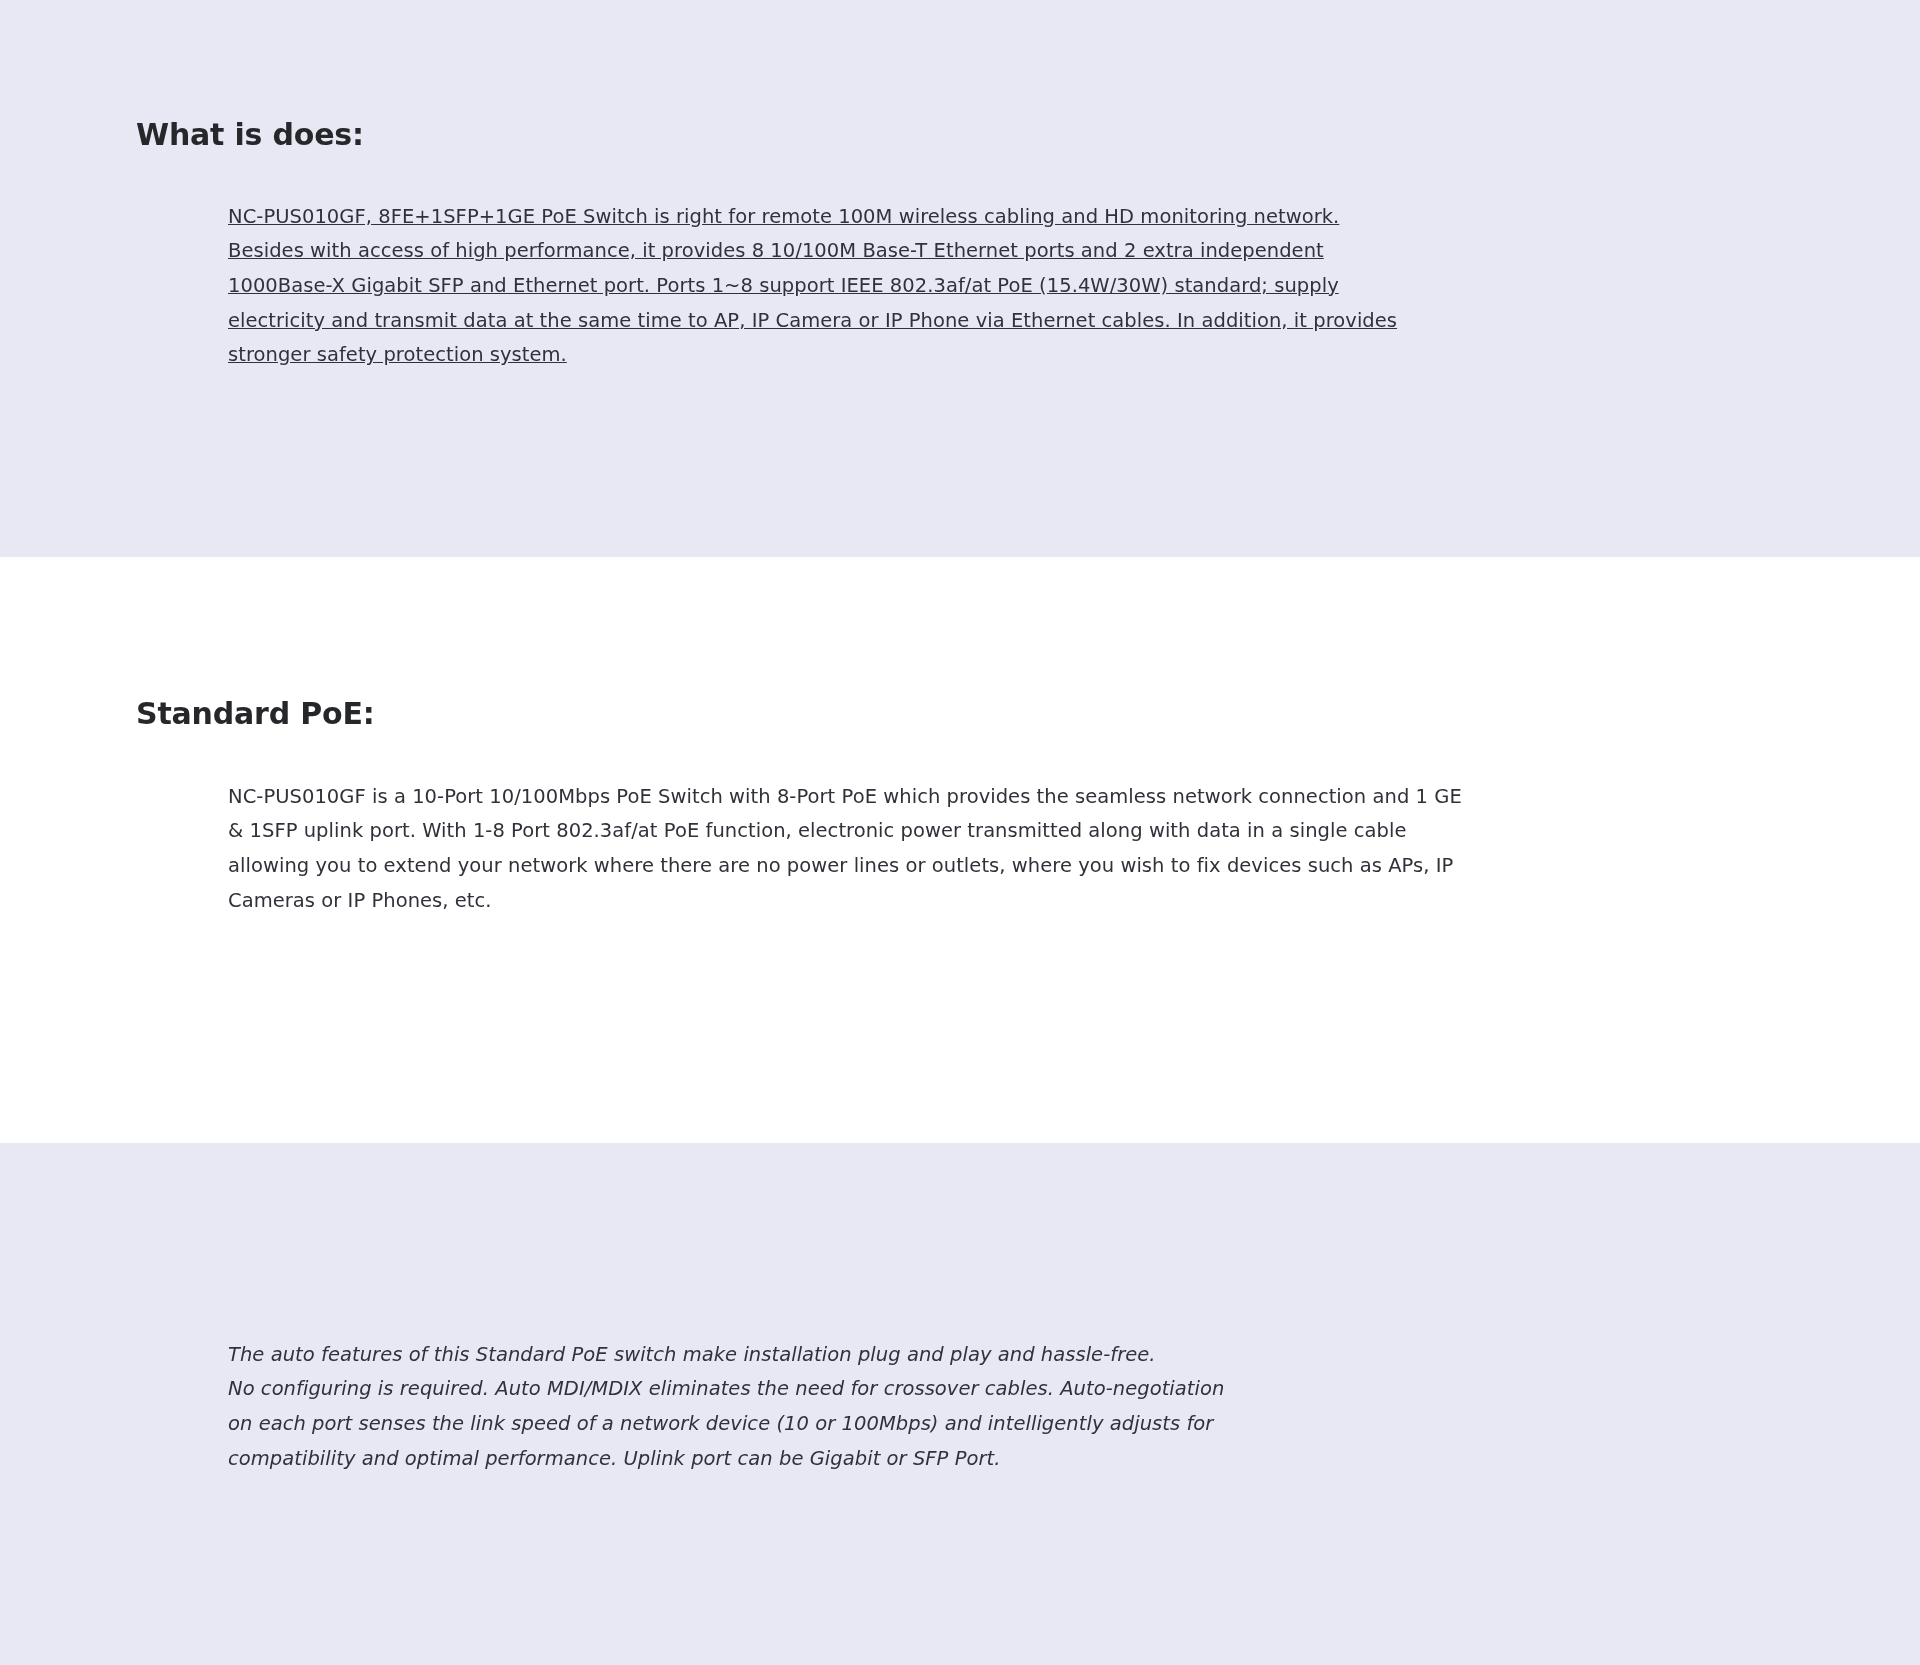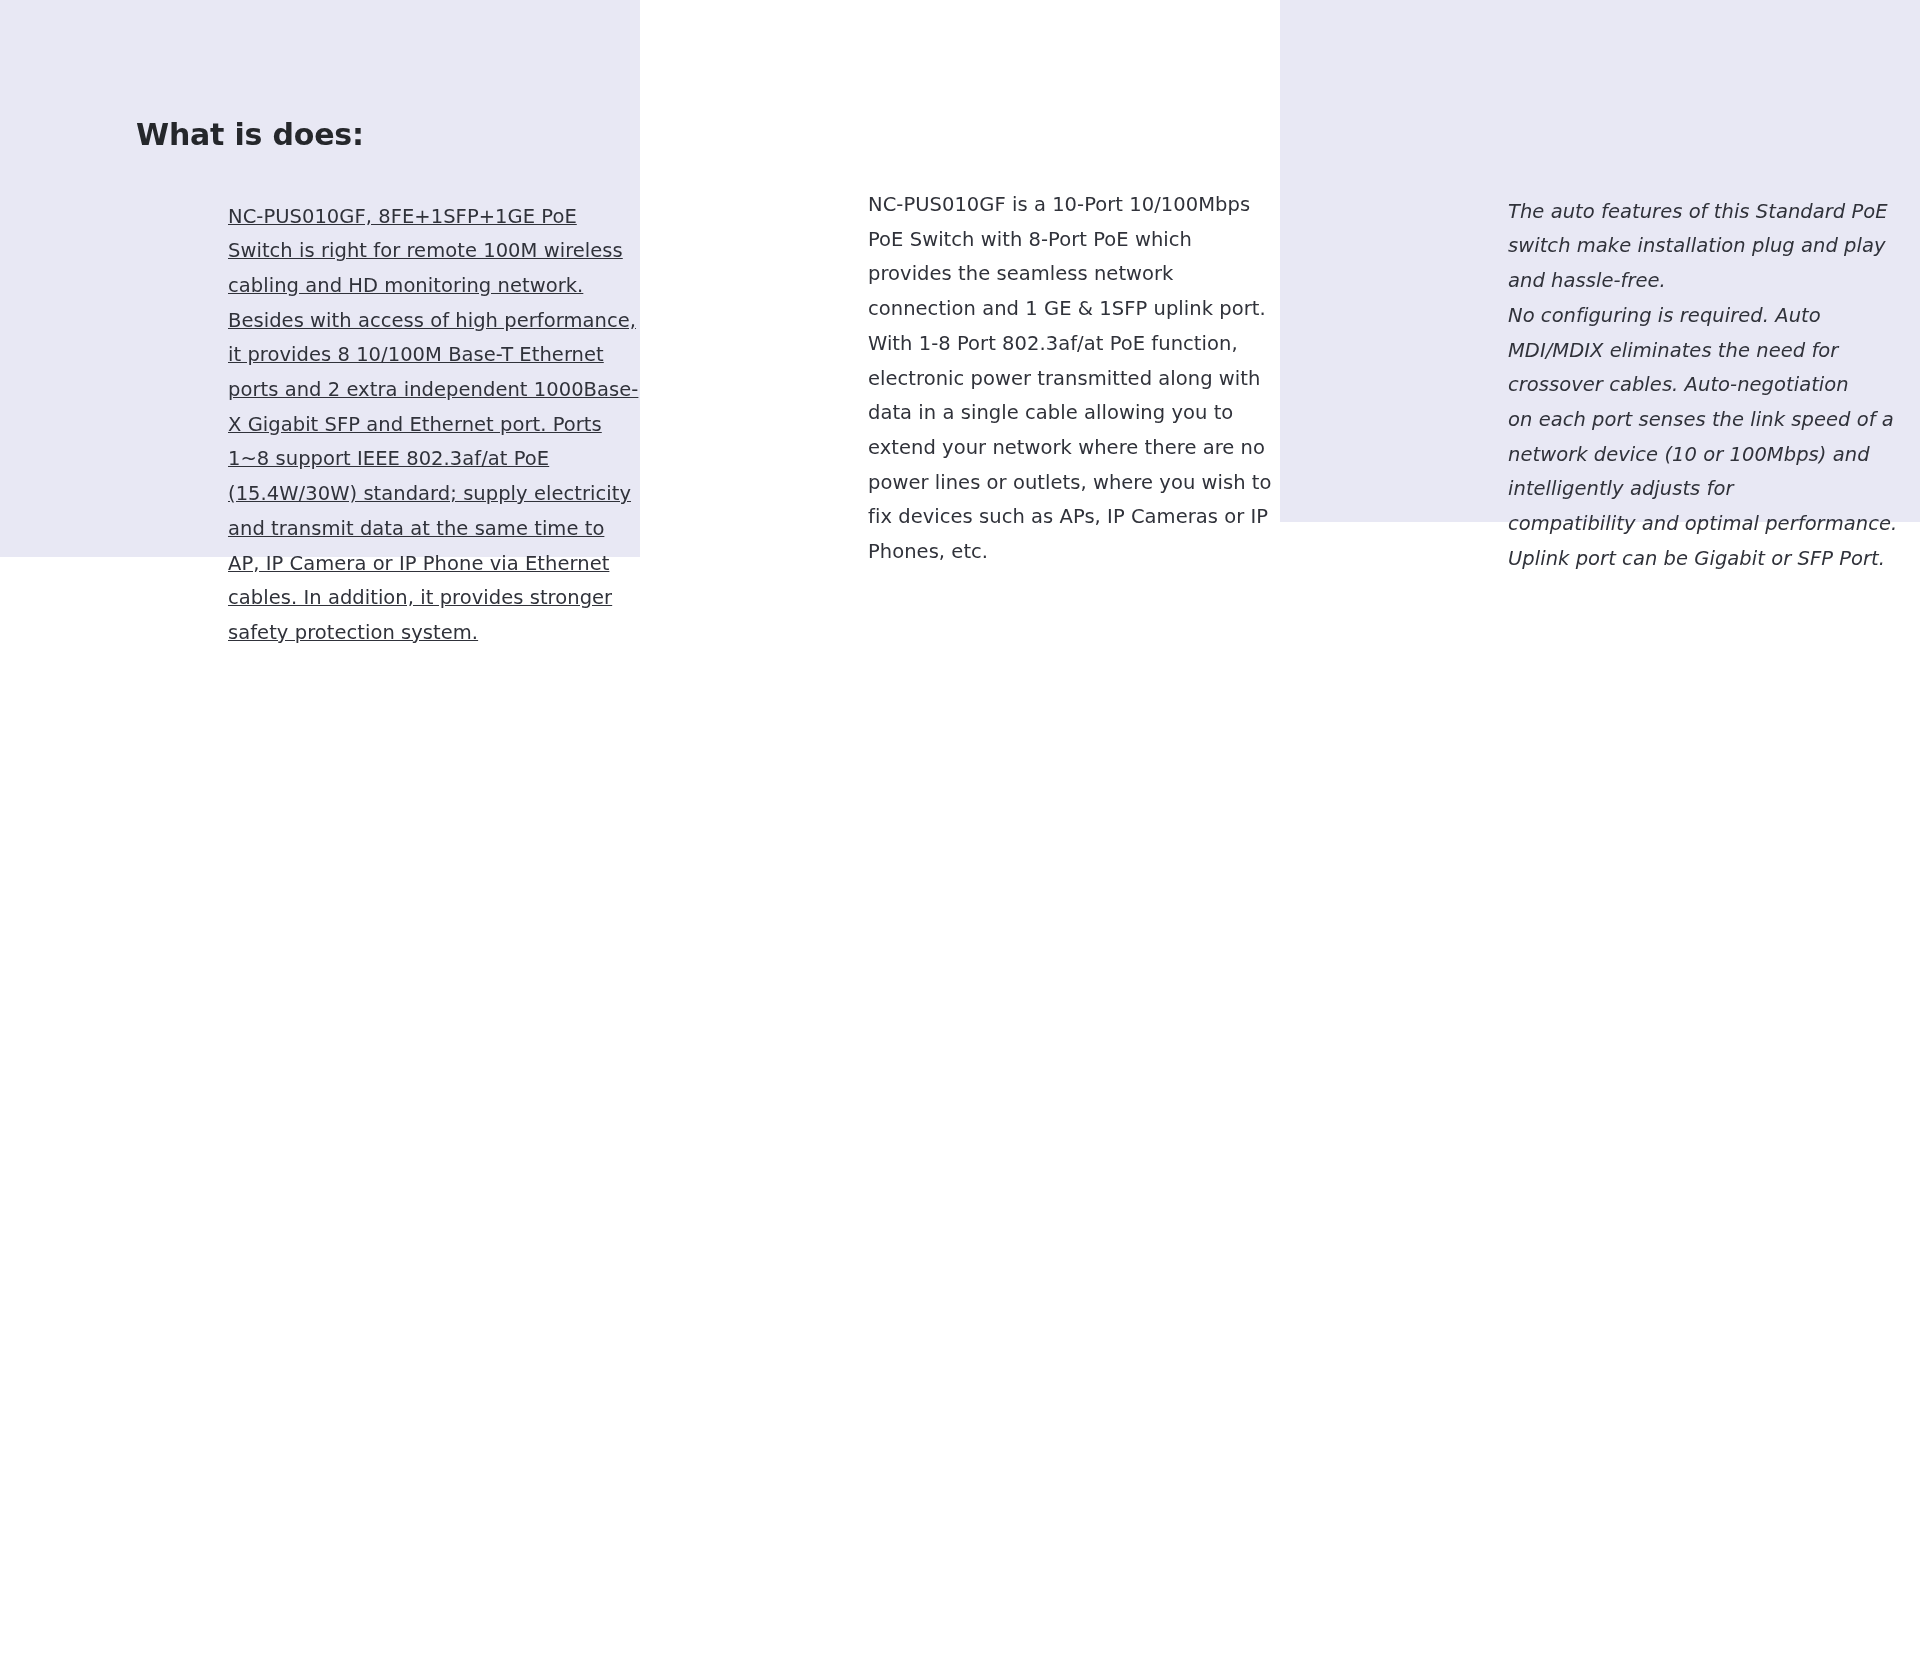--- a/index.html
+++ b/index.html
@@ -12,21 +12,21 @@
   body {
     font-family: "DejaVu Sans", sans-serif;
     background: #ffffff;
     overflow: hidden;
   }
 
   .page {
     width: 1920px;
     height: 1665px;
     display: flex;
-    flex-direction: row;
+    flex-direction: column;
   }
 
   .section {
     width: 100%;
     position: relative;
   }
 
   .section--tint { background: #e8e8f4; }
   .section--plain { background: #ffffff; }
 
@@ -72,20 +72,21 @@
 <div class="page">
 
   <section class="section section--tint section--one">
     <h2 class="heading">What is does:</h2>
     <div class="body-copy">
       <p>NC-PUS010GF, 8FE+1SFP+1GE PoE Switch is right for remote 100M wireless cabling and HD monitoring network. Besides with access of high performance, it provides 8 10/100M Base-T Ethernet ports and 2 extra independent 1000Base-X Gigabit SFP and  Ethernet port. Ports 1~8 support IEEE 802.3af/at PoE (15.4W/30W) standard; supply electricity and transmit data at the same time to AP, IP Camera or IP Phone via Ethernet cables. In addition, it provides stronger safety protection system.</p>
     </div>
   </section>
 
   <section class="section section--plain section--two">
+    <h2 class="heading">Standard PoE:</h2>
     <div class="body-copy">
       <p>NC-PUS010GF is a 10-Port 10/100Mbps PoE Switch with 8-Port PoE which provides the seamless network connection and 1 GE &amp; 1SFP uplink port. With 1-8 Port 802.3af/at PoE function, electronic power transmitted along with data in a single cable allowing you to extend your network where there are no power lines or outlets, where you wish to fix devices such as APs, IP Cameras or IP Phones, etc.</p>
     </div>
   </section>
 
   <section class="section section--tint section--three">
     <div class="body-copy body-copy--lines">
       <p>The auto features of this Standard PoE switch make installation plug and play and hassle-free.
 No configuring is required. Auto MDI/MDIX eliminates the need for crossover cables. Auto-negotiation
 on each port senses the link speed of a network device (10 or 100Mbps) and intelligently adjusts for

